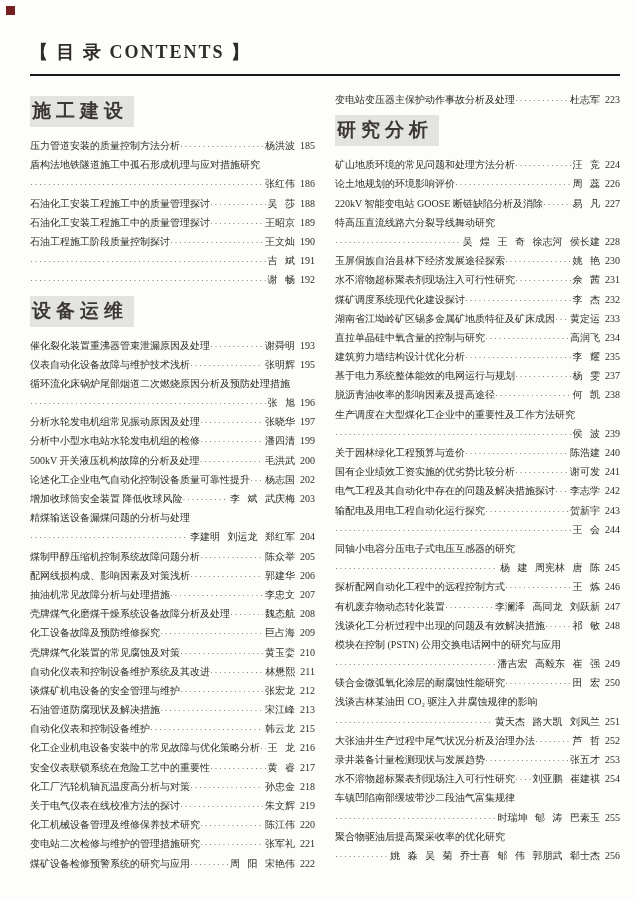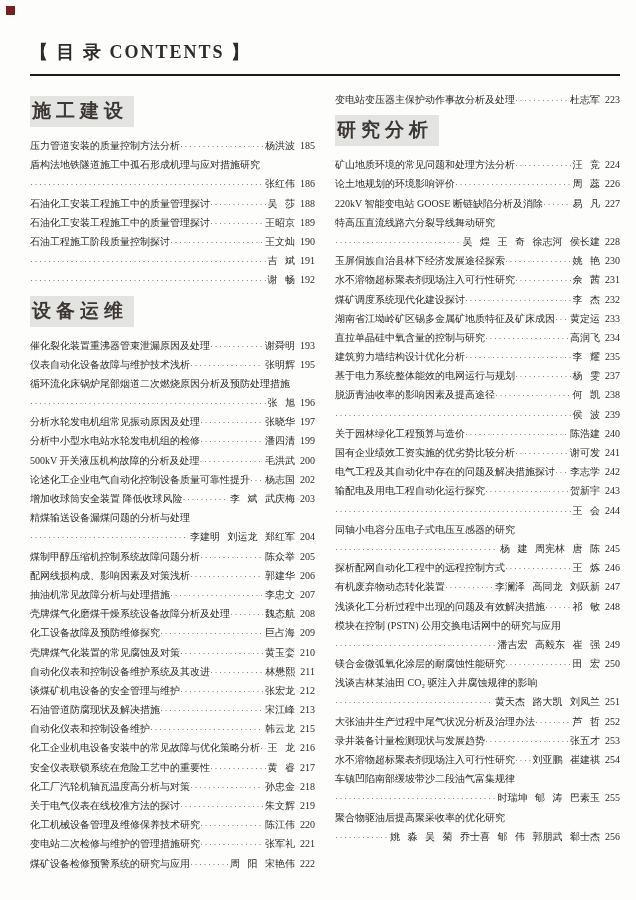--- a/index.html
+++ b/index.html
@@ -421,20 +421,23 @@
         <div class="entry">
           <div class="entry-line">
             <span class="entry-title">脱沥青油收率的影响因素及提高途径</span>
             <span class="dots">························································································································</span>
             <span class="entry-authors">何 凯</span>
             <span class="entry-page">238</span>
           </div>
         </div>
         <div class="entry">
           <div class="entry-line">
+            <span class="entry-title">生产调度在大型煤化工企业中的重要性及工作方法研究</span>
+          </div>
+          <div class="entry-line">
             <span class="dots">························································································································</span>
             <span class="entry-authors">侯 波</span>
             <span class="entry-page">239</span>
           </div>
         </div>
         <div class="entry">
           <div class="entry-line">
             <span class="entry-title">关于园林绿化工程预算与造价</span>
             <span class="dots">························································································································</span>
             <span class="entry-authors">陈浩建</span>

